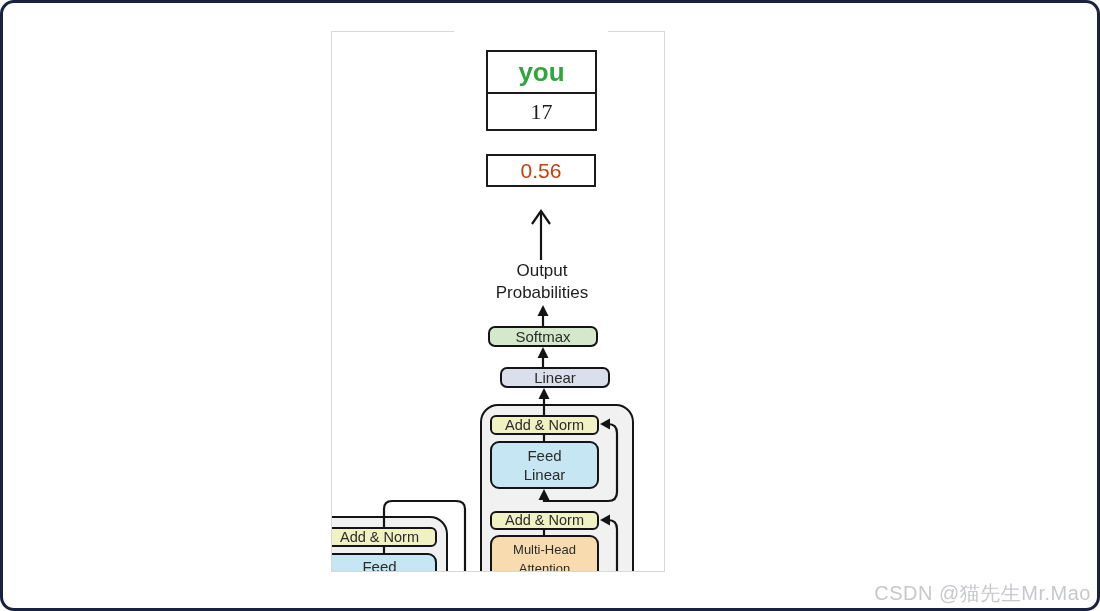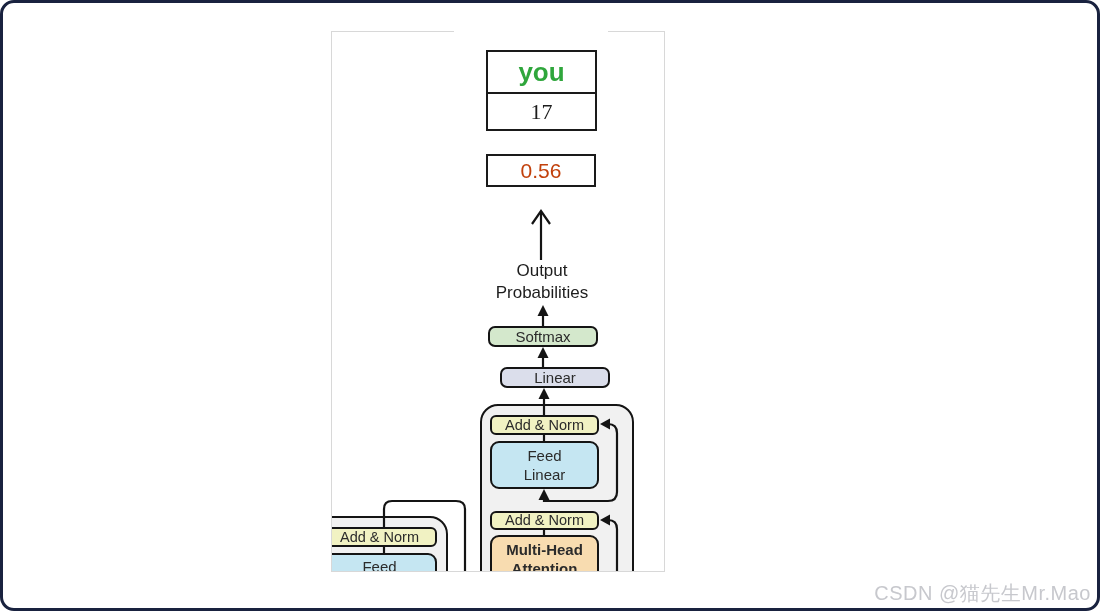--- a/index.html
+++ b/index.html
@@ -35,21 +35,21 @@
   .op.linear{top:335px;background:var(--linear-fill,#dbdeeb);margin-left:12px;}
   
   .dec-block{left:148px;top:372px;width:154px;height:212px;background:var(--block-bg,#f1f1f1);
     border:2.5px solid #141414;border-radius:18px;z-index:1;}
   .sub{width:109px;border:2px solid #141414;display:flex;flex-direction:column;
     align-items:center;justify-content:center;font-size:14.5px;line-height:19px;color:#2b2b2b;z-index:2;}
   .addnorm{height:20px;border-radius:6px;background:var(--add-norm-fill,#f1f2c3);}
   .dec-an1{left:158px;top:383px;}
   .dec-ff{left:158px;top:409px;height:48px;border-radius:9px;background:var(--feed-forward-fill,#c5e6f2);font-size:15px;}
   .dec-an2{left:158px;top:479px;height:19px;}
-  .dec-mha{left:158px;top:503px;height:48px;border-radius:9px;background:var(--attention-fill,#f8dcb0);font-size:15px;font-weight:bold;}
+  .dec-mha{left:158px;top:503px;height:48px;border-radius:9px;background:var(--attention-fill,#f8dcb0);font-size:13px;}
   
   .enc-block{left:-24px;top:484px;width:140px;height:120px;background:var(--block-bg,#f1f1f1);
     border:2.5px solid #141414;border-radius:18px;z-index:1;}
   .enc-an{left:-10px;top:495px;width:115px;height:20px;border-radius:6px;background:var(--add-norm-fill,#f1f2c3);}
   .enc-ff{left:-10px;top:521px;width:115px;height:30px;border-radius:9px;background:var(--feed-forward-fill,#c5e6f2);
     font-size:15px;justify-content:flex-start;padding-top:2px;}
   
   .arrows{position:absolute;inset:0;width:334px;height:541px;z-index:5;pointer-events:none;}
   .arrows path,.arrows line,.arrows polyline{stroke:#141414;stroke-width:2.2;fill:none;}
   .arrows polygon{fill:#141414;stroke:none;}

